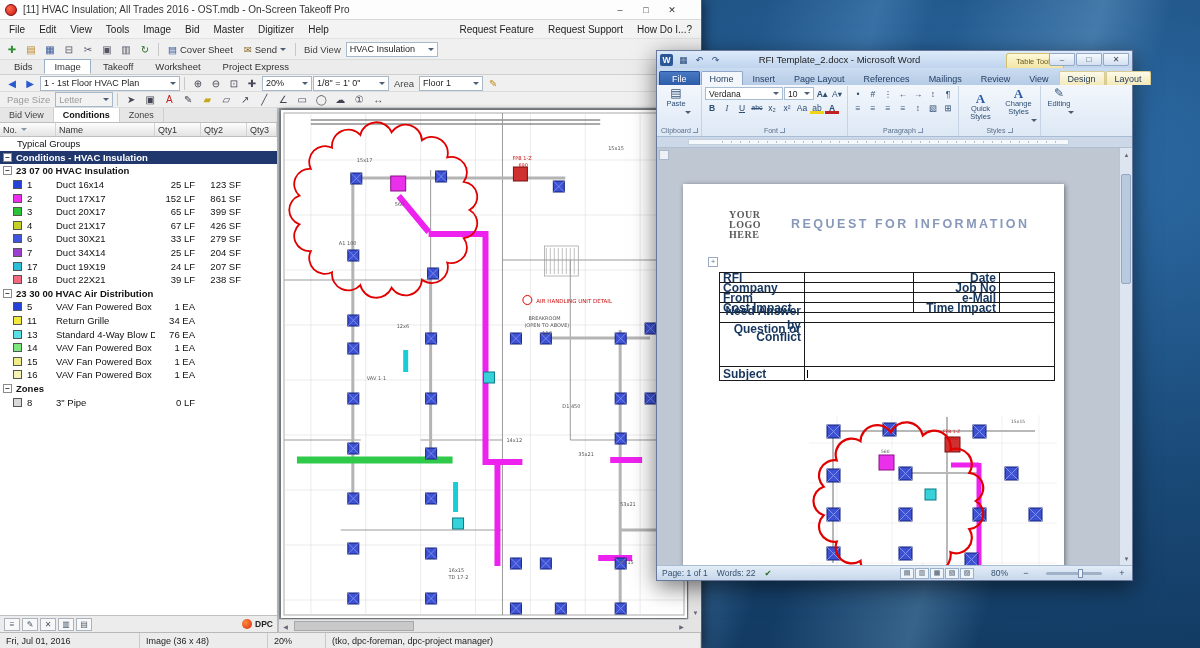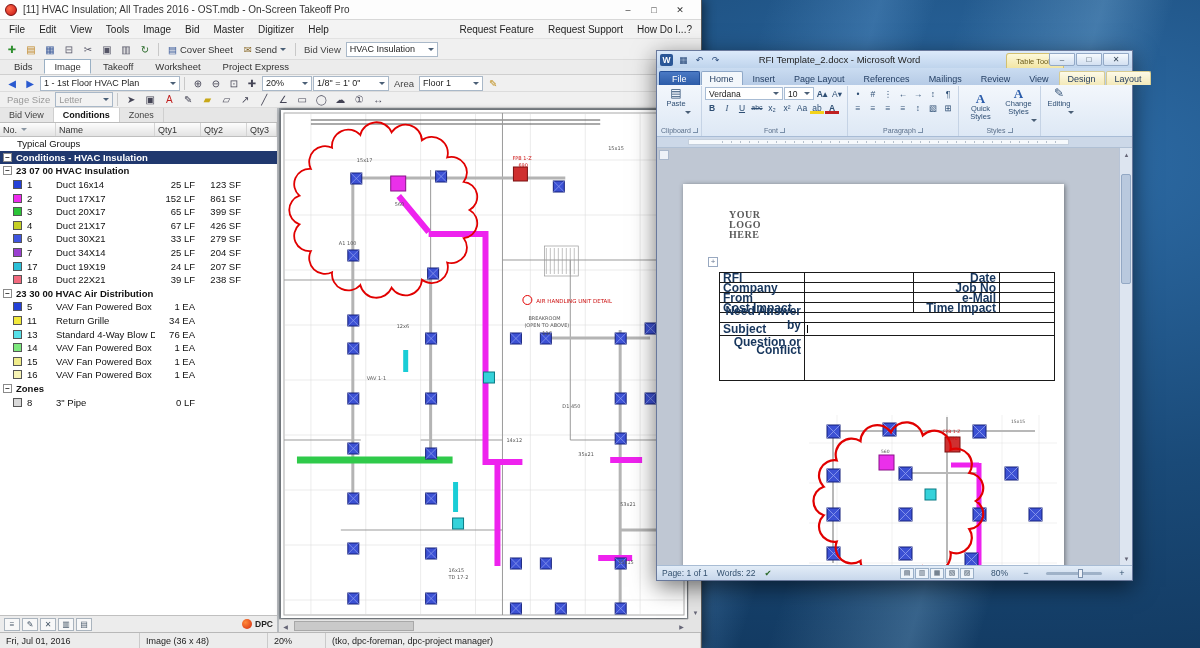--- a/index.html
+++ b/index.html
@@ -10,21 +10,21 @@
       linear-gradient(107deg, transparent 40%, rgba(140,200,255,.16) 47%, transparent 50%),
       linear-gradient(107deg, transparent 55%, rgba(140,200,255,.20) 63%, transparent 67%),
       linear-gradient(107deg, transparent 69%, rgba(170,220,255,.24) 79%, transparent 84%),
       radial-gradient(ellipse at 85% 25%, #2e6da8 0%, #1a4a78 45%, #0c2c4e 100%);
   }
   .win { position:absolute; }
 
   
   .ost { left:0; top:0; width:702px; height:648px; background:#f0f0f0; display:flex; flex-direction:column;
          border-right:1px solid #5a5a5a; box-shadow:3px 0 10px rgba(0,0,0,.45); z-index:1; }
-  .ost-titlebar { height:20px; background:#fdfdfd; border-bottom:1px solid #d8d8d8; display:flex; align-items:center; padding:0 8px 0 5px; font-size:10px; color:#333; }
+  .ost-titlebar { height:20px; background:#fdfdfd; border-bottom:1px solid #d8d8d8; display:flex; align-items:center; padding:0 16px 0 5px; font-size:10px; color:#333; }
   .app-icon { width:12px; height:12px; border-radius:50%; background:radial-gradient(circle at 35% 35%, #ff6a4a, #c41414); border:1px solid #7a0e0e; flex:0 0 auto; }
   .ost-title { flex:1; margin-left:6px; white-space:nowrap; overflow:hidden; }
   .winbtn { width:26px; height:17px; display:flex; align-items:center; justify-content:center; font-size:9px; color:#333; }
   .ost-menubar { height:19px; display:flex; align-items:center; background:#f3f3f3; border-bottom:1px solid #e2e2e2; font-size:10px; color:#222; padding:0 2px; }
   .menu-item { padding:2px 7px; }
   .menu-spacer { flex:1; }
   .toolbar { display:flex; align-items:center; background:#f0f0f0; border-bottom:1px solid #dcdcdc; padding:0 3px; gap:1px; }
   .ost-toolbar1 { height:21px; }
   .ost-navbar { height:17px; }
   .ost-annbar { height:16px; }
@@ -855,20 +855,21 @@
     </div>
 
     <div class="word-docarea">
       <div class="ruler-corner"></div>
       <div class="word-page">
         <div class="wd-logo">
           <div>YOUR</div>
           <div>LOGO</div>
           <div>HERE</div>
         </div>
+        <div class="wd-title">REQUEST FOR INFORMATION</div>
         <div class="table-handle">+</div>
         <div class="rfi-table" id="rfi-table">
             <div class="rrow">
               <div class="rcell rlab">RFI</div>
               <div class="rcell rval"></div>
               <div class="rcell rlab2">Date</div>
               <div class="rcell rval2"></div>
             </div>
             <div class="rrow">
               <div class="rcell rlab">Company</div>
@@ -885,29 +886,29 @@
             <div class="rrow">
               <div class="rcell rlab">Cost Impact</div>
               <div class="rcell rval"></div>
               <div class="rcell rlab2">Time Impact</div>
               <div class="rcell rval2"></div>
             </div>
             <div class="rrow">
               <div class="rcell rlab">Need Answer by</div>
               <div class="rcell rval wide"></div>
             </div>
+            <div class="rrow question">
+              <div class="rcell rlab">Question or Conflict</div>
+              <div class="rcell rval wide"></div>
+            </div>
             <div class="rrow subject">
               <div class="rcell rlab">Subject</div>
               <div class="rcell rval wide">
                 <span class="text-cursor"></span>
               </div>
-            </div>
-            <div class="rrow question">
-              <div class="rcell rlab">Question or Conflict</div>
-              <div class="rcell rval wide"></div>
             </div>
           </div>
         <div class="doc-image">
           <svg id="mini-svg" viewBox="0 0 252 176" preserveAspectRatio="none">
             <rect x="0" y="0" width="252" height="176" fill="#ffffff"></rect>
             <g id="mini-grid">
                 <line x1="30" y1="2" x2="30" y2="174" stroke="#e0e0e0" stroke-width="0.5"></line>
                 <line x1="85" y1="2" x2="85" y2="174" stroke="#e0e0e0" stroke-width="0.5"></line>
                 <line x1="140" y1="2" x2="140" y2="174" stroke="#e0e0e0" stroke-width="0.5"></line>
                 <line x1="195" y1="2" x2="195" y2="174" stroke="#e0e0e0" stroke-width="0.5"></line>

